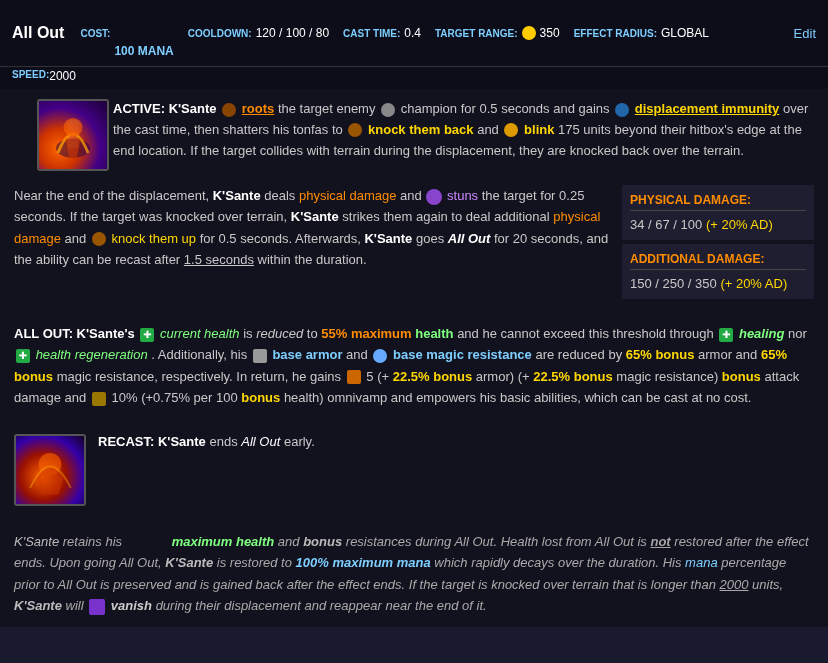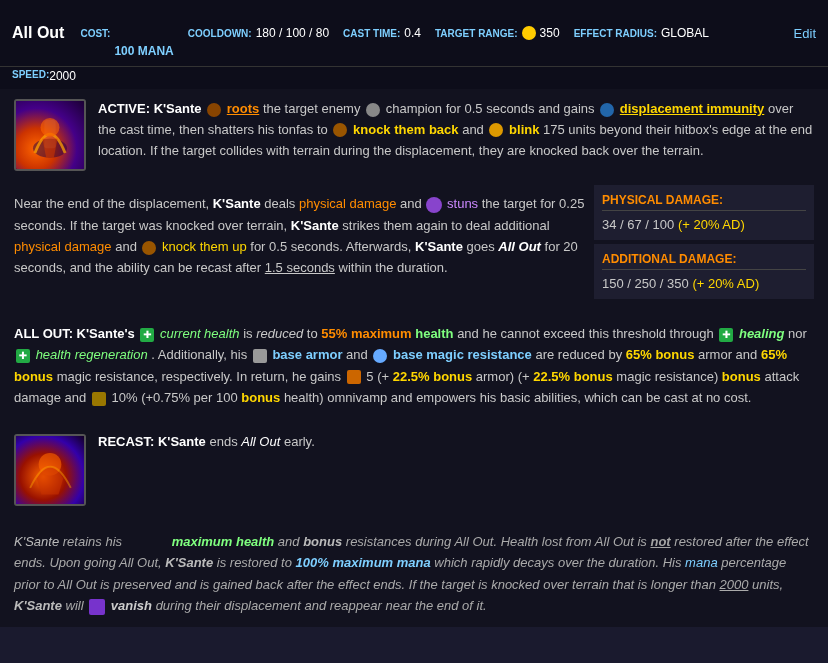--- a/index.html
+++ b/index.html
@@ -53,22 +53,23 @@
       background: #0d0d1a;
       padding: 2px 12px 6px 12px;
       display: flex;
     }
     .content {
       padding: 10px 14px;
       background: #12121f;
     }
     .active-section {
       display: flex;
-      gap: 12px;
+      gap: 4px;
       margin-bottom: 14px;
+      margin-left: 23px;
     }
     .ability-img {
       width: 72px;
       height: 72px;
       flex-shrink: 0;
       background: #2a1a3e;
       border: 2px solid #555;
       border-radius: 3px;
       overflow: hidden;
       position: relative;
@@ -145,21 +146,21 @@
 <div>
 
   <div class="header">
     <span class="ability-name">All Out</span>
     <div class="stat-group">
       <span class="stat-label">COST:</span>
       <span class="stat-value" style="color:#7ecfff;font-weight:bold;margin-top:36px;">100 MANA</span>
     </div>
     <div class="stat-group">
       <span class="stat-label">COOLDOWN:</span>
-      <span class="stat-value">180 / 100 / 80</span>
+      <span class="stat-value">120 / 100 / 80</span>
     </div>
     <div class="stat-group">
       <span class="stat-label">CAST TIME:</span>
       <span class="stat-value">0.4</span>
     </div>
     <div class="stat-group">
       <span class="stat-label">TARGET RANGE:</span>
       <span style="display:inline-block;width:14px;height:14px;border-radius:50%;background:#ffcc00;vertical-align:middle;"></span>
       <span class="stat-value">350</span>
     </div>
@@ -202,31 +203,31 @@
         <span> over the cast time, then shatters his tonfas to </span>
         <span style="display:inline-block;width:14px;height:14px;background:#995500;border-radius:50%;vertical-align:middle;margin:0 2px;"></span>
         <span style="color:#ffd700;font-weight:bold;">knock them back</span>
         <span> and </span>
         <span style="display:inline-block;width:14px;height:14px;background:#dd9900;border-radius:50%;vertical-align:middle;margin:0 2px;"></span>
         <span style="color:#ffd700;font-weight:bold;">blink</span>
         <span> 175 units beyond their hitbox's edge at the end location. If the target collides with terrain during the displacement, they are knocked back over the terrain.</span>
       </div>
     </div>
 
-    <div style="display:flex; gap:0;align-items:center;">
+    <div style="display:flex; gap:0;">
       <div style="flex:1;">
         <p style="line-height:1.65;margin-bottom:12px;">
           Near the end of the displacement, <span style="color:#fff;font-weight:bold;">K'Sante</span> deals <span style="color:#ff8c00;">physical damage</span> and
           <span class="icon-inline icon-stun"></span>
           <span style="color:#cc88ff;">stuns</span> the target for 0.25 seconds. If the target was knocked over terrain, <span style="color:#fff;font-weight:bold;">K'Sante</span> strikes them again to deal additional <span style="color:#ff8c00;">physical damage</span> and
           <span style="display:inline-block;width:14px;height:14px;background:#995500;border-radius:50%;vertical-align:middle;margin:0 2px;"></span>
           <span style="color:#ffd700;">knock them up</span> for 0.5 seconds. Afterwards, <span style="color:#fff;font-weight:bold;">K'Sante</span> goes <span style="font-style:italic;color:#fff;font-weight:bold;">All Out</span> for 20 seconds, and the ability can be recast after <span style="text-decoration:underline;">1.5 seconds</span> within the duration.
         </p>
       </div>
-      <div style="width:220px;flex-shrink:0;">
+      <div style="width:192px;flex-shrink:0;">
         <div class="damage-col" style="background:#1e1e30;padding:8px;margin-bottom:4px;">
           <div class="damage-header">PHYSICAL DAMAGE:</div>
           <div class="damage-value">
             <span>34 / 67 / 100</span>
             <span class="damage-ad">(+ 20% AD)</span>
           </div>
         </div>
         <div class="damage-col" style="background:#1e1e30;padding:8px;">
           <div class="damage-header">ADDITIONAL DAMAGE:</div>
           <div class="damage-value">

